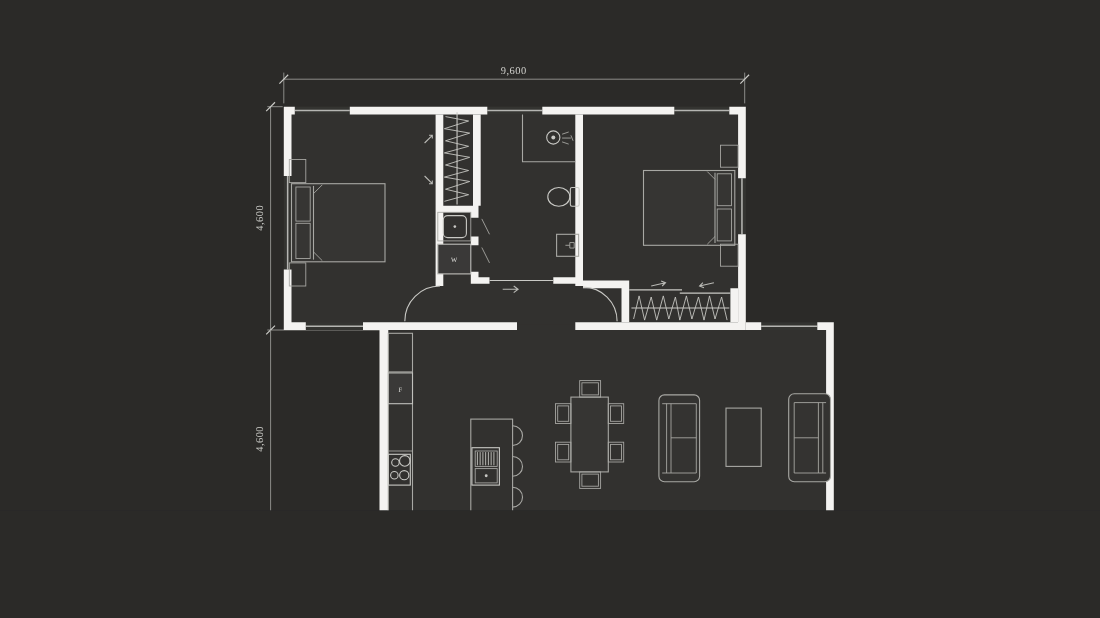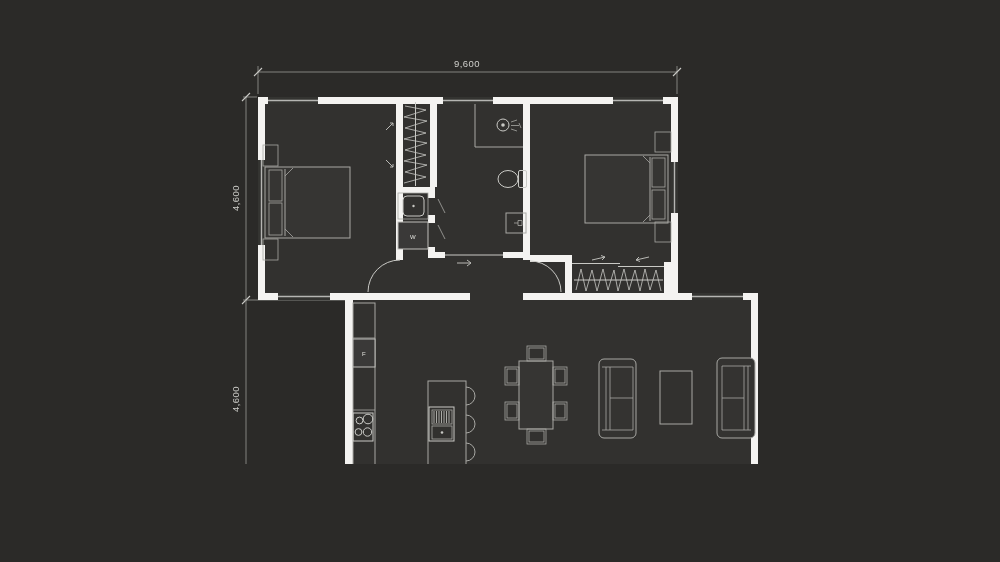--- a/index.html
+++ b/index.html
@@ -3,21 +3,21 @@
 <meta charset="utf-8">
 <title>Floor Plan</title>
 <style>
   :root{
     --background:#2b2a28; --interior:#32312f; --wall:#f4f3f1;
     --line:#a8a8a4; --line_bright:#c9c9c5; --text:#cfcfcb;
     --window:#b5b5b2; --recess:#343431; --dim:#9a9a96; --dash:#8f8e8a;
   }
   html,body{margin:0;padding:0;background:var(--background);}
   .stage{width:1000px;height:464px;position:relative;background:var(--background);overflow:hidden;
-         font-family:Liberation Sans, sans-serif;}
+         font-family:Liberation Serif, serif;}
   svg{display:block}
   .wall{fill:var(--wall);stroke:none}
   .floor{fill:var(--interior);stroke:none}
   .recess{fill:var(--recess);stroke:none}
   .win{stroke:var(--window);stroke-width:1.4;fill:none}
   .ln{stroke:var(--line);stroke-width:1;fill:none}
   .lnb{stroke:var(--line_bright);stroke-width:1;fill:none}
   .lnt{stroke:var(--line);stroke-width:.8;fill:none}
   .furn{stroke:var(--line);stroke-width:1;fill:#363533}
   .furn2{stroke:var(--line);stroke-width:1;fill:#343331}

